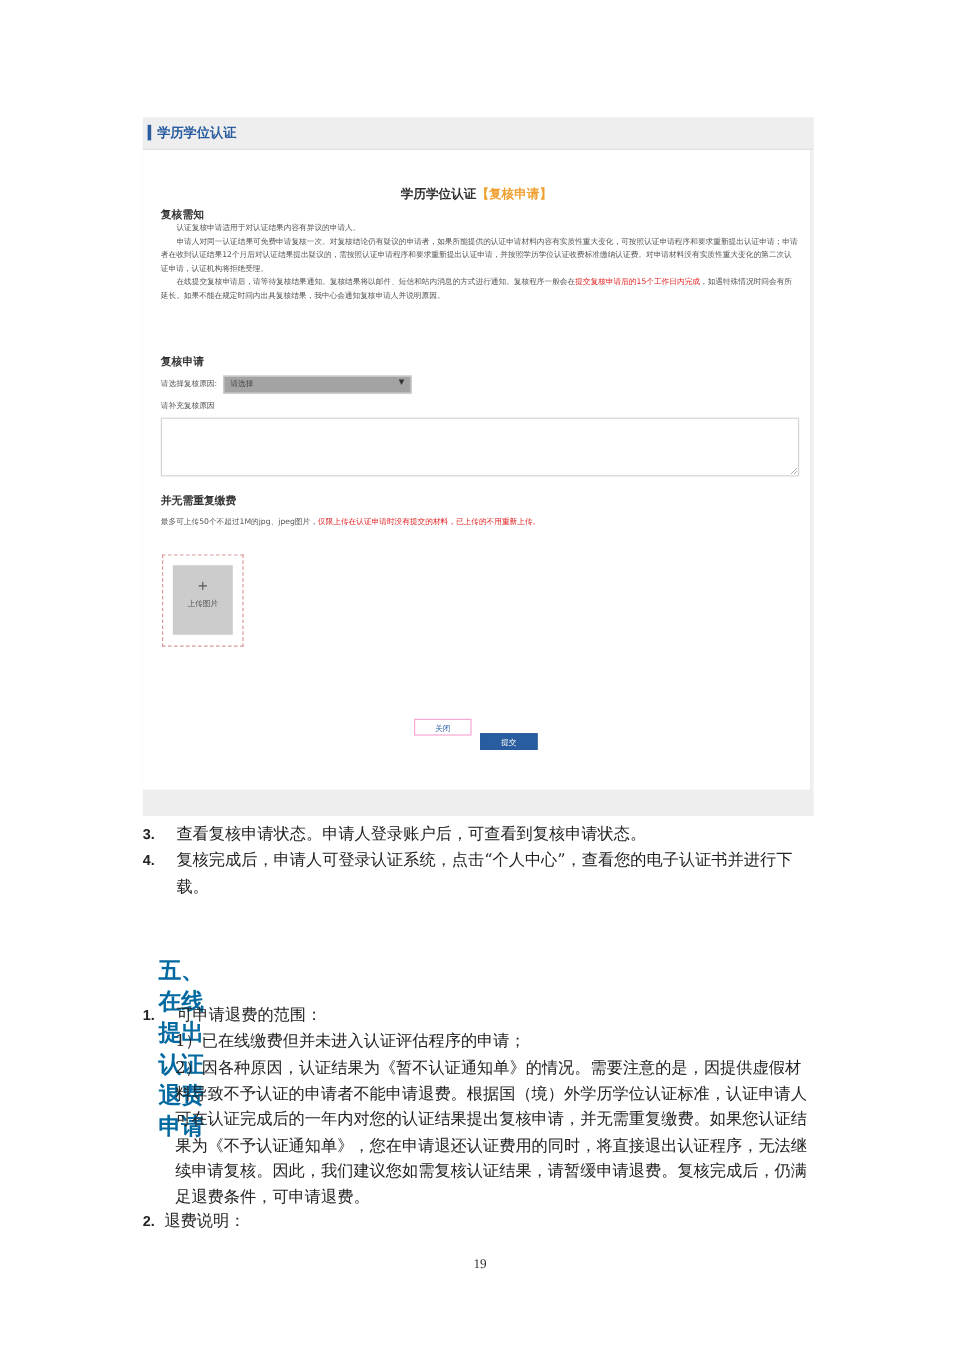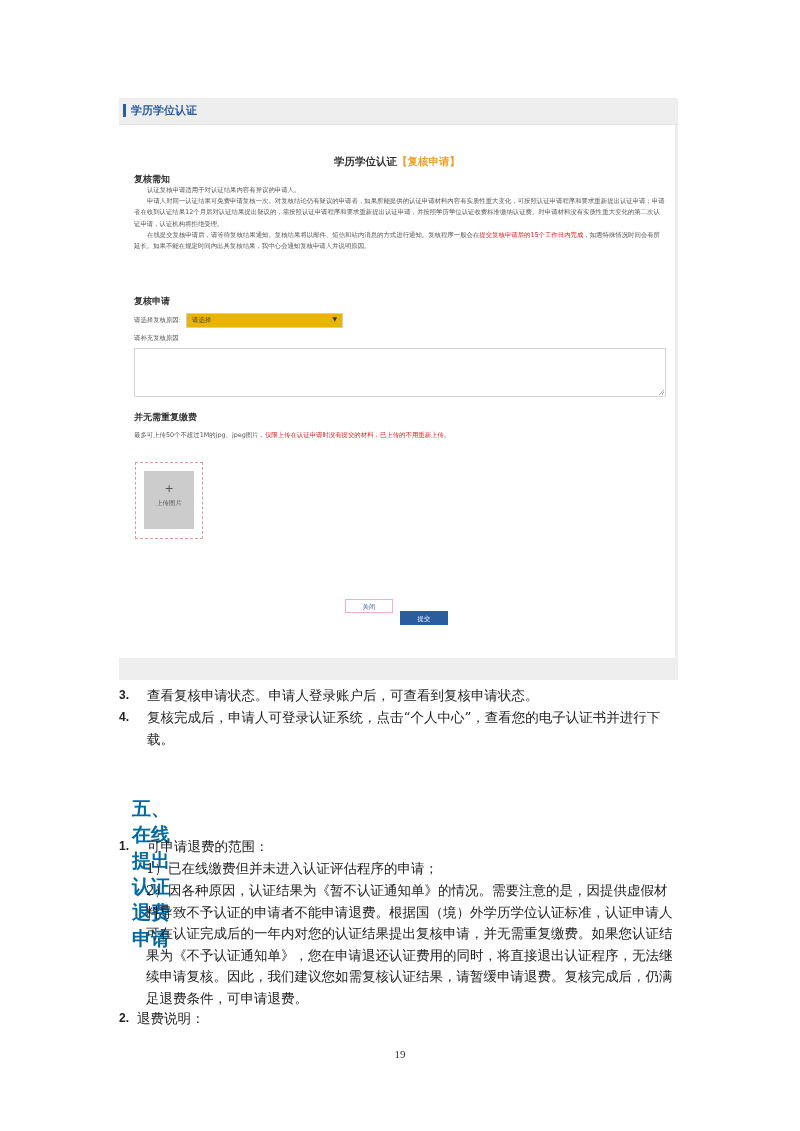--- a/index.html
+++ b/index.html
@@ -35,21 +35,21 @@
       position: absolute; left: 15px; font-size: 9px; font-weight: bold; color: #333;
     }
     .notice {
       position: absolute; left: 15px; width: 532px; font-size: 6.4px; line-height: 11.2px; color: #555;
     }
     .notice p { margin: 0; text-indent: 13px; }
     .notice .red { color: #e02020; }
     .lbl { position: absolute; font-size: 6.4px; color: #555; }
     .select {
       position: absolute; left: 67px; top: 188px; width: 155px; height: 13px;
-      border: 1px solid #cfcfcf; background: #eab308; font-size: 6.4px; color: #444;
+      border: 1px solid #cfcfcf; background: #a3a3a3; font-size: 6.4px; color: #444;
     }
     .select .val { position: absolute; left: 5px; top: 2px; }
     .select .arrow { position: absolute; right: 5px; top: 1px; font-size: 6px; color: #333; }
     .textarea {
       position: absolute; left: 15px; top: 223px; width: 530px; height: 47px;
       border: 1px solid #d4d4d4; background: #fff; resize: none; padding: 0; margin: 0;
     }
     .textarea-grip {
       position: absolute; left: 540px; top: 265px; width: 5px; height: 5px;
       background: linear-gradient(135deg, transparent 45%, #aaa 45%, #aaa 55%, transparent 55%, transparent 70%, #aaa 70%, #aaa 80%, transparent 80%);

